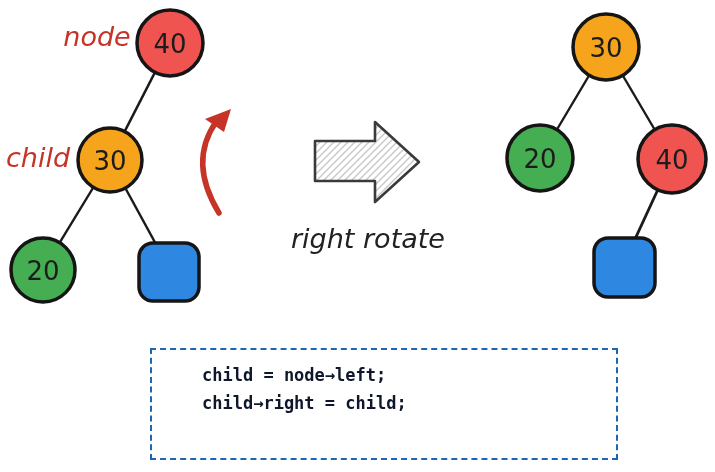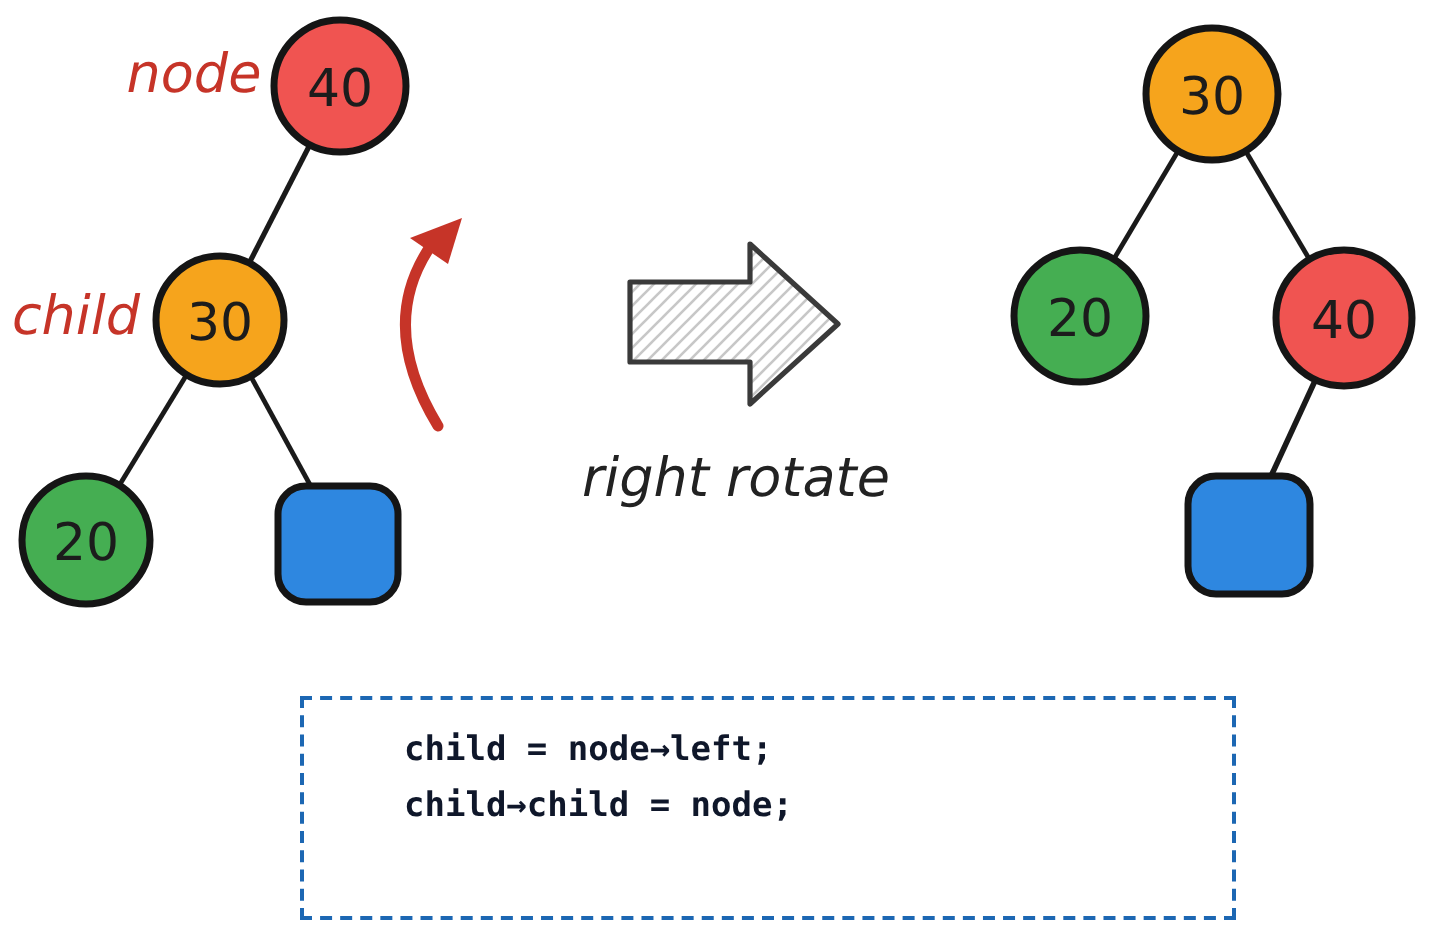--- a/index.html
+++ b/index.html
@@ -105,16 +105,16 @@
 
       <circle cx="672" cy="159" r="34" stroke="#151515" stroke-width="3.5" fill="#f05451"></circle>
       <text x="672" y="169" text-anchor="middle" class="hand-num">40</text>
 
       <rect x="594" y="238" width="61" height="59" rx="14" stroke="#151515" stroke-width="3.5" fill="#2e87e0"></rect>
     </g>
   </svg>
 
   <div class="code-box">
     <div class="code-line">child = node→left;</div>
-    <div class="code-line">child→child = node;</div>
+    <div class="code-line">child→right = child;</div>
   </div>
 
 </div>
 
 </body></html>

